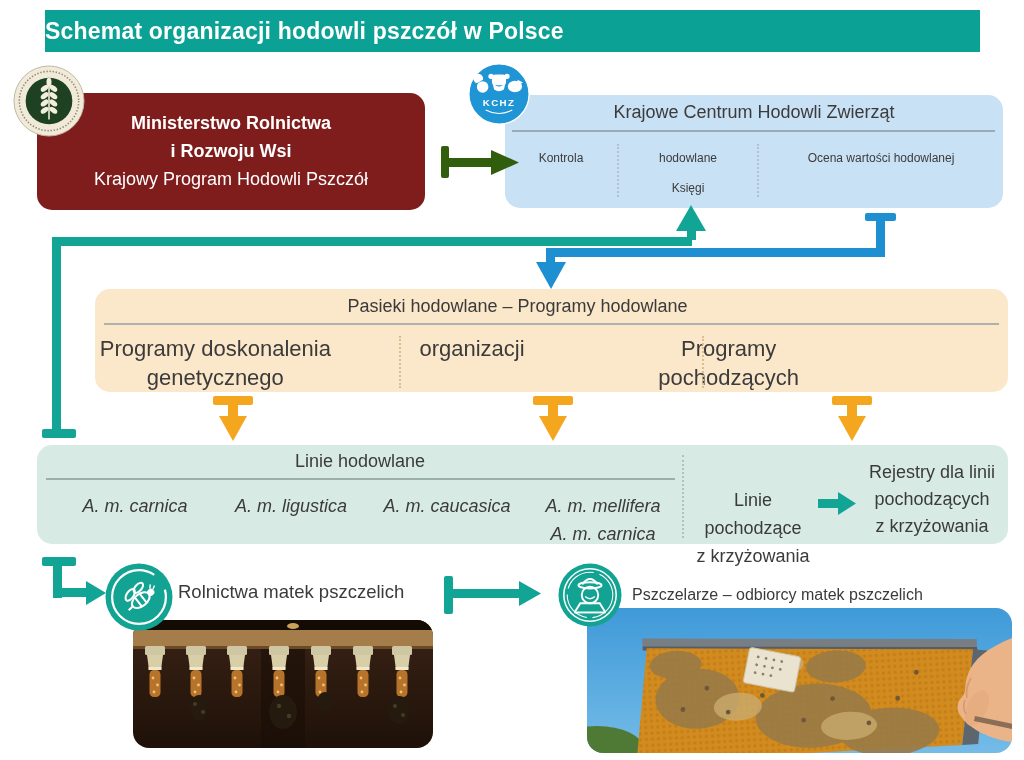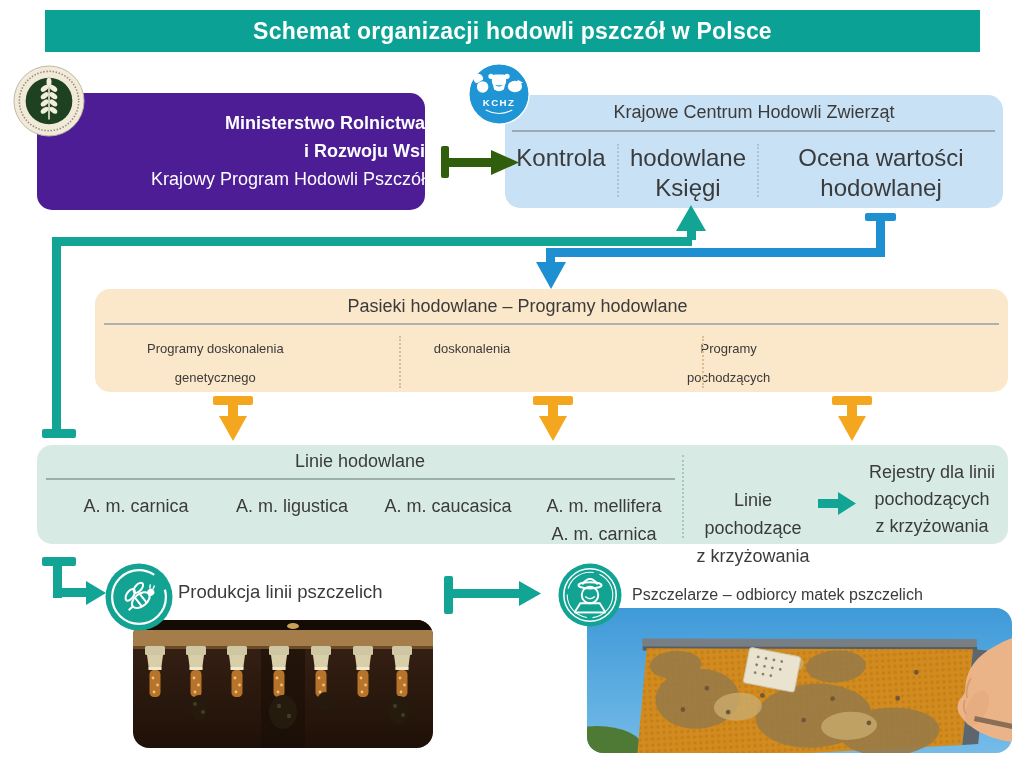--- a/index.html
+++ b/index.html
@@ -4,49 +4,49 @@
 <style>
   html,body{margin:0;padding:0;background:#ffffff;}
   .canvas{
     position:relative;width:1024px;height:760px;background:#ffffff;overflow:hidden;
     font-family:"Liberation Sans",sans-serif;color:#3b3b3b;
   }
   .abs{position:absolute;}
   
   .title-bar{
     left:45px;top:10px;width:935px;height:42px;background:#0ca195;
-    display:flex;align-items:center;justify-content:center;
+    display:flex;align-items:center;justify-content:flex-start;
     color:#ffffff;font-size:23px;font-weight:bold;letter-spacing:.2px;
   }
   
   .ministry-box{
-    left:37px;top:93px;width:388px;height:117px;background:#4c1d95;border-radius:15px;
-    color:#ffffff;text-align:right;box-sizing:border-box;padding-top:16px;
+    left:37px;top:93px;width:388px;height:117px;background:#7f1d1d;border-radius:15px;
+    color:#ffffff;text-align:center;box-sizing:border-box;padding-top:16px;
     font-size:18px;line-height:28px;
   }
   .ministry-box .b{font-weight:bold;}
   
   .kchz-box{left:505px;top:95px;width:498px;height:113px;background:#c8e1f5;border-radius:15px;}
   .kchz-header{left:505px;top:102px;width:498px;text-align:center;font-size:18px;}
   .kchz-line{left:512px;top:130px;width:483px;border-top:2px solid #9da9b5;}
-  .kchz-cols{left:505px;top:143px;width:498px;display:flex;text-align:center;font-size:24px;line-height:30px;}
+  .kchz-cols{left:505px;top:143px;width:498px;display:flex;text-align:center;font-size:12px;line-height:30px;}
   .kchz-col1{width:112px;} .kchz-col2{width:142px;} .kchz-col3{width:244px;}
   .vsep-blue{border-left:2px dotted #afc2d4;height:53px;top:144px;}
   
   .pasieki-box{left:95px;top:289px;width:913px;height:103px;background:#fbe7c9;border-radius:15px;}
   .pasieki-header{left:95px;top:296px;width:845px;text-align:center;font-size:18px;}
   .pasieki-line{left:104px;top:323px;width:895px;border-top:2px solid #b0b0b0;}
-  .pasieki-cols{left:95px;top:334px;width:754px;display:flex;text-align:center;font-size:13px;line-height:29px;gap:16px;}
+  .pasieki-cols{left:95px;top:334px;width:754px;display:flex;text-align:center;font-size:22px;line-height:29px;gap:16px;}
   .pas-col{width:304px;}
   .vsep-orange{border-left:2px dotted #d9bd93;height:52px;top:336px;}
   
   .linie-box{left:37px;top:445px;width:971px;height:99px;background:#d7ebe4;border-radius:15px;}
   .linie-header{left:37px;top:451px;width:646px;text-align:center;font-size:18px;}
   .linie-line{left:46px;top:478px;width:629px;border-top:2px solid #9dafa9;}
-  .breeds-row{left:57px;top:492px;width:626px;display:flex;text-align:center;font-size:18px;line-height:28px;justify-content:center;}
+  .breeds-row{left:57px;top:492px;width:626px;display:flex;text-align:center;font-size:18px;line-height:28px;font-style:italic;}
   .breed{width:156px;}
   .vsep-mint{border-left:2px dotted #a9c6bc;height:83px;top:455px;left:682px;}
   .crossing{left:688px;top:486px;width:130px;text-align:center;font-size:18px;line-height:28px;}
   .registry{left:856px;top:459px;width:152px;text-align:center;font-size:18px;line-height:27px;}
   
   .prod-label{left:178px;top:580px;font-size:18.5px;line-height:24px;}
   .keep-label{left:632px;top:583px;font-size:16px;line-height:24px;}
   .photo{border-radius:16px;overflow:hidden;}
   .overlay{left:0;top:0;pointer-events:none;z-index:4;}
   .icon{z-index:6;}
@@ -120,21 +120,21 @@
 
   <div class="abs pasieki-box"></div>
   <div class="abs pasieki-header">Pasieki hodowlane – Programy hodowlane</div>
   <div class="abs pasieki-line"></div>
   <div class="abs pasieki-cols">
     <div class="pas-col">
       <div>Programy doskonalenia</div>
       <div>genetycznego</div>
     </div>
     <div class="pas-col">
-      <div>doskonalenia</div>
+      <div>organizacji</div>
     </div>
     <div class="pas-col">
       <div>Programy</div>
       <div>pochodzących</div>
     </div>
   </div>
   <div class="abs vsep-orange" style="left:399px;"></div>
   <div class="abs vsep-orange" style="left:702px;"></div>
 
   <div class="abs linie-box"></div>
@@ -159,21 +159,21 @@
   <div class="abs crossing">
     <div>Linie pochodzące</div>
     <div>z krzyżowania</div>
   </div>
   <div class="abs registry">
     <div>Rejestry dla linii</div>
     <div>pochodzących</div>
     <div>z krzyżowania</div>
   </div>
 
-  <div class="abs prod-label">Produkcja linii pszczelich</div>
+  <div class="abs prod-label">Rolnictwa matek pszczelich</div>
   <div class="abs keep-label">Pszczelarze – odbiorcy matek pszczelich</div>
 
   <svg class="abs icon" style="left:105px;top:563px;" width="68" height="68" viewBox="0 0 67 67">
     <circle cx="33.5" cy="33.5" r="33" fill="#12a392"></circle>
     <circle cx="33.5" cy="33.5" r="26.5" fill="none" stroke="#ffffff" stroke-width="2.2" stroke-dasharray="140 18"></circle>
     <g transform="rotate(-38 33.5 33.5)" stroke="#ffffff" fill="none" stroke-width="2">
       <ellipse cx="33" cy="37" rx="10" ry="6"></ellipse>
       <line x1="30" y1="31.5" x2="30" y2="42.5"></line>
       <line x1="36" y1="31.5" x2="36" y2="42.5"></line>
       <circle cx="45.5" cy="37" r="3.5" fill="#ffffff" stroke="none"></circle>

